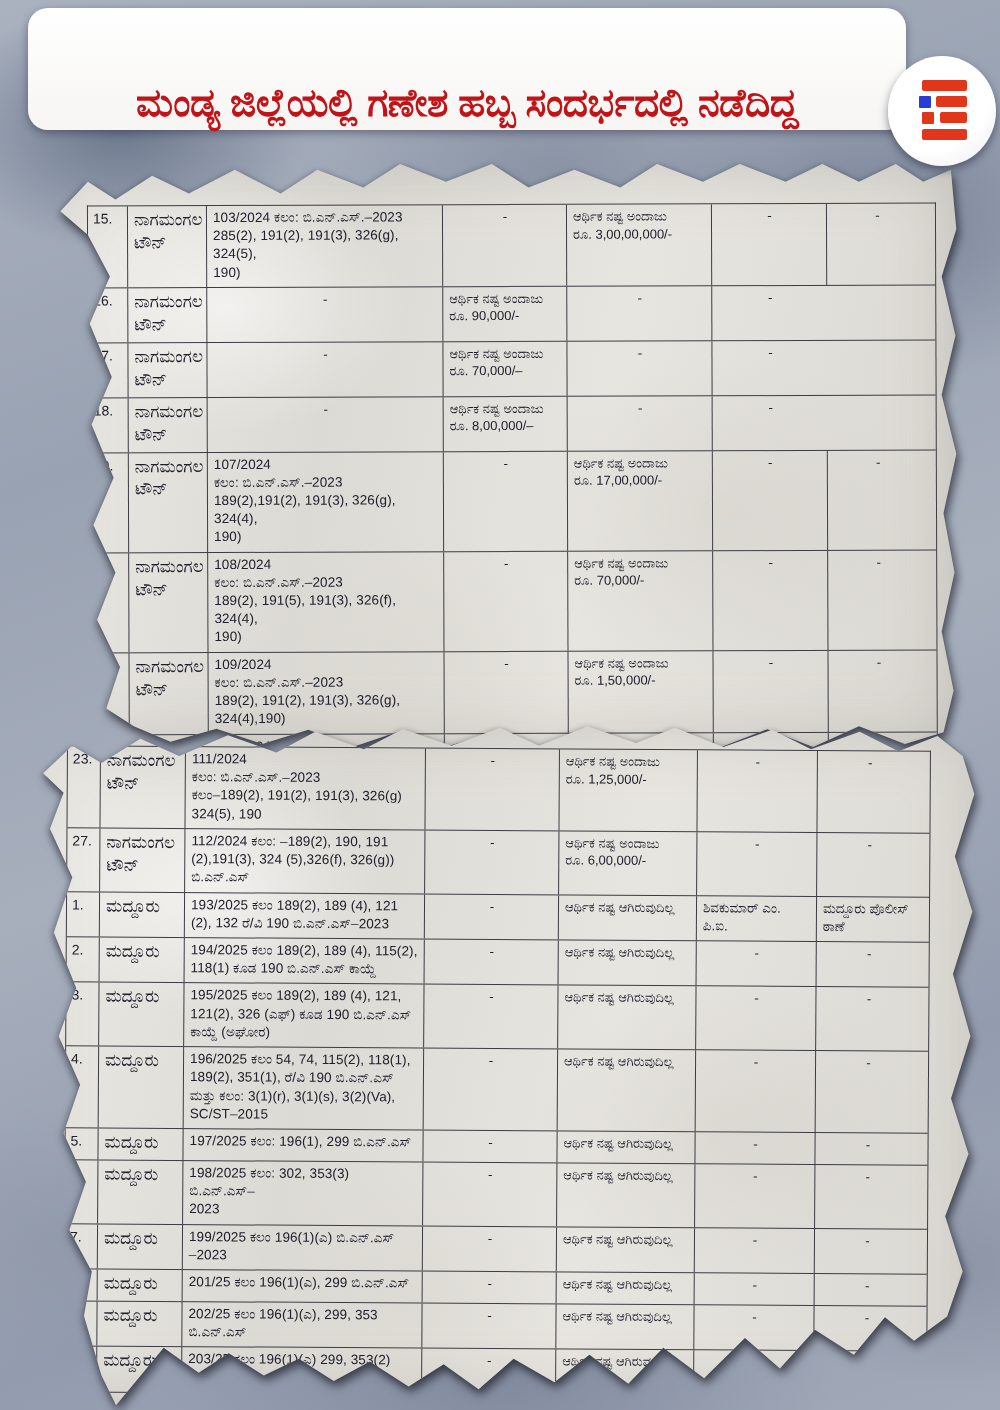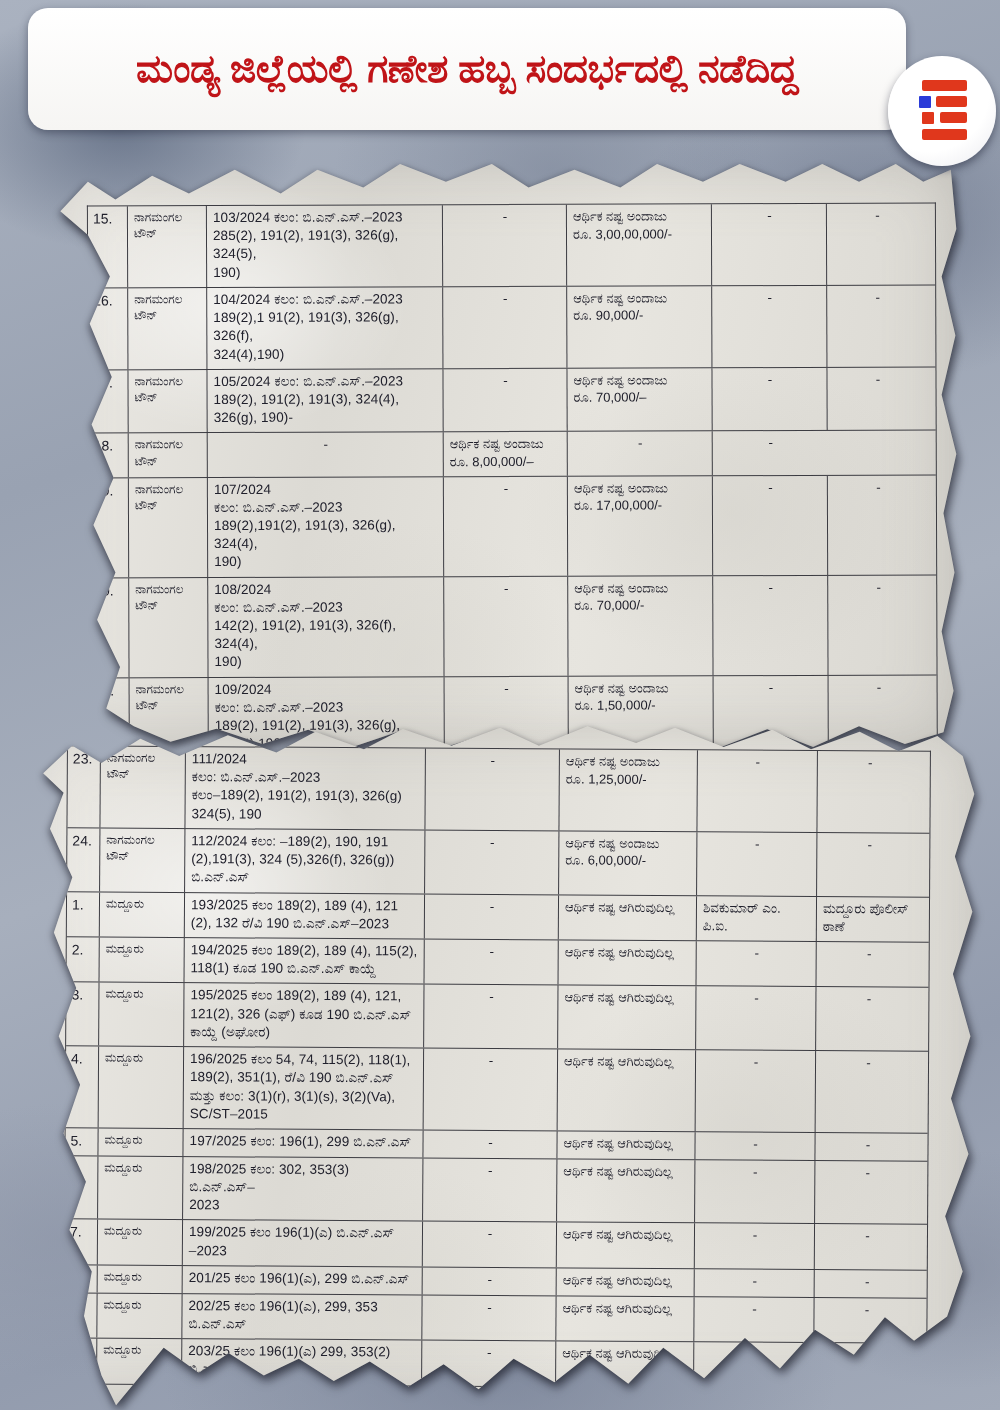--- a/index.html
+++ b/index.html
@@ -13,21 +13,21 @@
       radial-gradient(ellipse 520px 320px at 50% 97%, rgba(108,118,140,0.55), transparent 65%),
       radial-gradient(ellipse 340px 230px at 6% 88%, rgba(139,147,165,0.5), transparent 60%),
       radial-gradient(ellipse 300px 200px at 96% 90%, rgba(125,133,152,0.5), transparent 60%),
       linear-gradient(160deg,#aab2c0 0%,#99a2b2 28%,#a7afbd 52%,#939cae 78%,#a2aab9 100%);
   }
   
   .banner{
     position:absolute;left:28px;top:8px;width:878px;height:122px;
     background:linear-gradient(180deg,#ffffff,#f6f5f3);
     border-radius:20px;box-shadow:0 3px 8px rgba(30,35,55,0.45);
-    display:flex;flex-direction:column;justify-content:center;align-items:center;
+    display:flex;flex-direction:column;justify-content:flex-end;align-items:center;
     text-align:center;z-index:5;
   }
   .banner .l1,.banner .l2{
     color:#c01418;font-weight:800;font-size:39px;line-height:1.38;
     letter-spacing:-0.5px;white-space:nowrap;
   }
   
   .logo-wrap{
     position:absolute;left:888px;top:56px;width:108px;height:110px;border-radius:50%;
     background:radial-gradient(circle at 38% 32%,#ffffff 60%,#e9e9ee);
@@ -59,21 +59,21 @@
     color:#20202c;font-size:13.5px;line-height:1.35;background:transparent;
   }
   .t1{left:46px;top:46px;width:847px;transform:rotate(-0.2deg);}
   .t2{left:51px;top:30px;width:862px;transform:rotate(0.35deg);}
   .trow{display:grid;border-bottom:1.4px solid #3c3c42;}
   .t1 .trow{grid-template-columns:40px 79px 236px 124px 145px 115px 100px;}
   .t2 .trow{grid-template-columns:33px 85px 240px 134px 138px 120px 104px;}
   .cell{border-right:1.3px solid #3c3c42;padding:3px 5px 5px 6px;white-space:pre-line;}
   .cell:last-child{border-right:none;}
   .c-sl{font-size:14px;padding-left:5px;}
-  .c-town{font-size:12px;}
+  .c-town{font-size:17px;}
   .c-case{font-size:13.5px;letter-spacing:0.1px;}
   .c-blank,.c-officer,.c-station{text-align:center;}
   .c-officer,.c-station{text-align:left;}
   .c-officer:empty,.c-station:empty{border-right:none;}
   .dash{text-align:center;}
   .c-loss{font-size:13px;}
 </style>
 </head>
 <body>
 
@@ -105,36 +105,30 @@
     <div class="cell c-blank dash">-</div>
     <div class="cell c-loss">ಆರ್ಥಿಕ ನಷ್ಟ ಅಂದಾಜು
 ರೂ. 3,00,00,000/-</div>
     <div class="cell c-officer dash">-</div>
     <div class="cell c-station dash">-</div>
   </div>
         <div class="trow">
     <div class="cell c-sl">16.</div>
     <div class="cell c-town">ನಾಗಮಂಗಲ
 ಟೌನ್</div>
-    <div class="cell c-case">104/2024 ಕಲಂ: ಬಿ.ಎನ್.ಎಸ್.–2023
-189(2),1 91(2), 191(3), 326(g), 326(f),
-324(4),190)</div>
     <div class="cell c-blank dash">-</div>
     <div class="cell c-loss">ಆರ್ಥಿಕ ನಷ್ಟ ಅಂದಾಜು
 ರೂ. 90,000/-</div>
     <div class="cell c-officer dash">-</div>
     <div class="cell c-station dash">-</div>
   </div>
         <div class="trow">
     <div class="cell c-sl">17.</div>
     <div class="cell c-town">ನಾಗಮಂಗಲ
 ಟೌನ್</div>
-    <div class="cell c-case">105/2024 ಕಲಂ: ಬಿ.ಎನ್.ಎಸ್.–2023
-189(2), 191(2), 191(3), 324(4),
-326(g), 190)-</div>
     <div class="cell c-blank dash">-</div>
     <div class="cell c-loss">ಆರ್ಥಿಕ ನಷ್ಟ ಅಂದಾಜು
 ರೂ. 70,000/–</div>
     <div class="cell c-officer dash">-</div>
     <div class="cell c-station dash">-</div>
   </div>
         <div class="trow">
     <div class="cell c-sl">18.</div>
     <div class="cell c-town">ನಾಗಮಂಗಲ
 ಟೌನ್</div>
@@ -157,21 +151,21 @@
 ರೂ. 17,00,000/-</div>
     <div class="cell c-officer dash">-</div>
     <div class="cell c-station dash">-</div>
   </div>
         <div class="trow">
     <div class="cell c-sl">20.</div>
     <div class="cell c-town">ನಾಗಮಂಗಲ
 ಟೌನ್</div>
     <div class="cell c-case">108/2024
 ಕಲಂ: ಬಿ.ಎನ್.ಎಸ್.–2023
-142(2), 191(2), 191(3), 326(f), 324(4),
+189(2), 191(5), 191(3), 326(f), 324(4),
 190)</div>
     <div class="cell c-blank dash">-</div>
     <div class="cell c-loss">ಆರ್ಥಿಕ ನಷ್ಟ ಅಂದಾಜು
 ರೂ. 70,000/-</div>
     <div class="cell c-officer dash">-</div>
     <div class="cell c-station dash">-</div>
   </div>
         <div class="trow">
     <div class="cell c-sl">21.</div>
     <div class="cell c-town">ನಾಗಮಂಗಲ
@@ -215,21 +209,21 @@
 ಕಲಂ: ಬಿ.ಎನ್.ಎಸ್.–2023
 ಕಲಂ–189(2), 191(2), 191(3), 326(g)
 324(5), 190</div>
     <div class="cell c-blank dash">-</div>
     <div class="cell c-loss">ಆರ್ಥಿಕ ನಷ್ಟ ಅಂದಾಜು
 ರೂ. 1,25,000/-</div>
     <div class="cell c-officer dash">-</div>
     <div class="cell c-station dash">-</div>
   </div>
         <div class="trow">
-    <div class="cell c-sl">24.</div>
+    <div class="cell c-sl">27.</div>
     <div class="cell c-town">ನಾಗಮಂಗಲ
 ಟೌನ್</div>
     <div class="cell c-case">112/2024 ಕಲಂ: –189(2), 190, 191
 (2),191(3), 324 (5),326(f), 326(g))
 ಬಿ.ಎನ್.ಎಸ್</div>
     <div class="cell c-blank dash">-</div>
     <div class="cell c-loss">ಆರ್ಥಿಕ ನಷ್ಟ ಅಂದಾಜು
 ರೂ. 6,00,000/-</div>
     <div class="cell c-officer dash">-</div>
     <div class="cell c-station dash">-</div>

